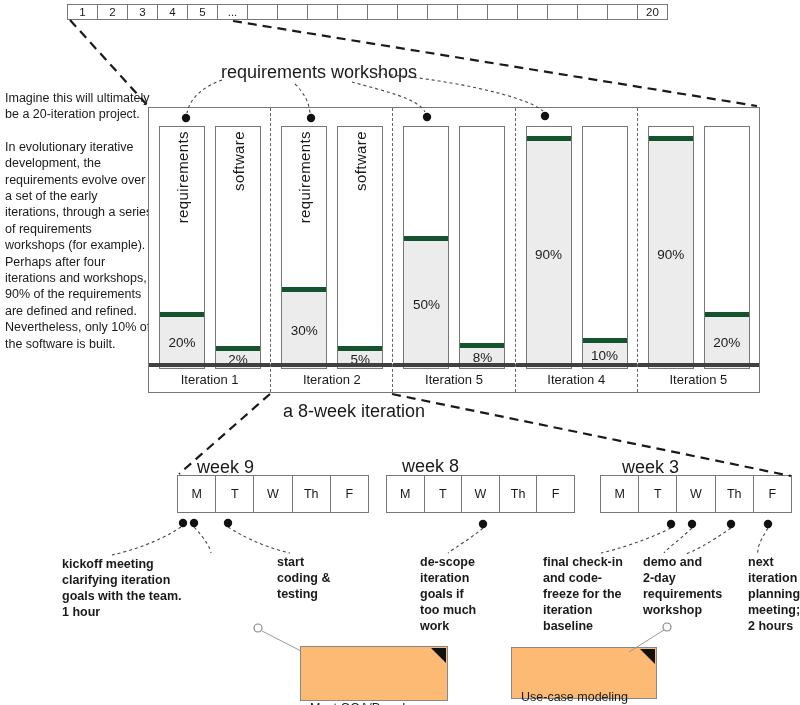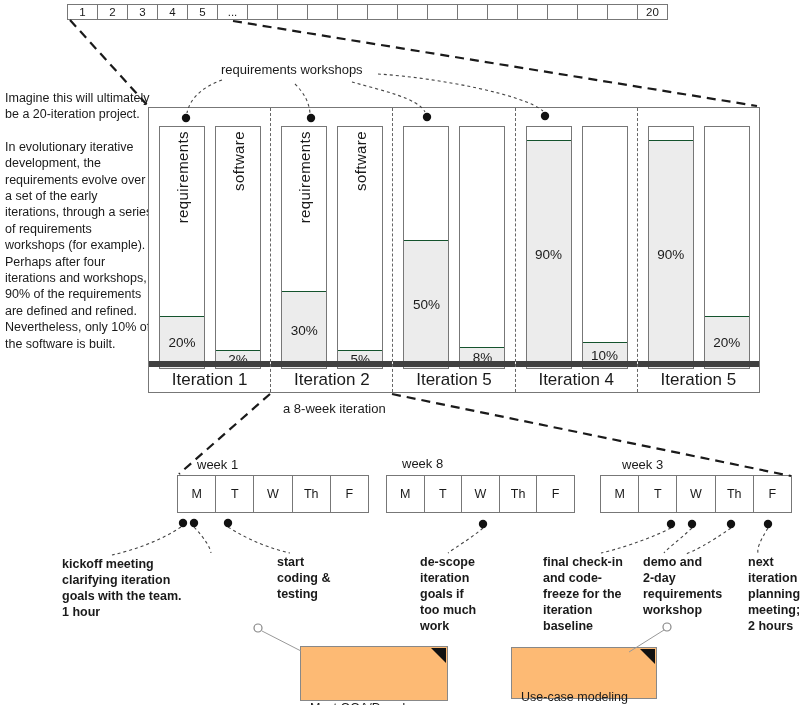--- a/index.html
+++ b/index.html
@@ -12,45 +12,45 @@
   .tcell {
     width:31px; height:16px; border:1px solid #777; margin-left:-1px;
     display:flex; align-items:center; justify-content:center;
     font-size:11.5px; background:#fff; box-sizing:border-box;
   }
   .tcell:first-child { margin-left:0; }
   
   .intro { position:absolute; left:5px; top:90px; width:150px; font-size:12.5px; line-height:16.4px; }
   .intro p { margin:0 0 16px 0; }
   
-  .flabel { position:absolute; font-size:13px; white-space:nowrap; }
+  .flabel { position:absolute; font-size:18px; white-space:nowrap; }
   
   .iterbox {
     position:absolute; left:148px; top:107px; width:612px; height:286px;
     border:1px solid #777; display:flex; background:#fff; box-sizing:border-box;
   }
   .itercol { flex:1; position:relative; border-right:1px dashed #666; }
   .itercol:last-child { border-right:none; }
   .iterlabel {
     position:absolute; left:0; right:0; bottom:0; height:25px;
-    border-top:6px solid #404040; display:flex; align-items:center; justify-content:center;
-    font-size:17px;
+    border-top:4px solid #404040; display:flex; align-items:center; justify-content:center;
+    font-size:13px;
     margin-top:7px;
   }
   .bar {
     position:absolute; top:18px; height:243px; width:46px;
     border:1px solid #777; background:#fff; box-sizing:border-box;
   }
   .bar.req { left:10px; }
   .bar.soft { left:66px; }
   .vwrap { position:absolute; top:4px; left:0; right:0; display:flex; justify-content:center; }
   .vlabel { writing-mode:vertical-rl; transform:rotate(180deg); font-size:15px; letter-spacing:0.4px; }
   .fill {
     position:absolute; bottom:0; left:0; right:0; background:#ececec;
-    border-top:1px solid #14532d; display:flex; align-items:center; justify-content:center;
+    border-top:5px solid #14532d; display:flex; align-items:center; justify-content:center;
   }
   .pct { font-size:13.5px; }
   
   .week { position:absolute; top:475px; height:38px; display:flex; }
   .week-1 { left:177px; width:192px; }
   .week-2 { left:386px; width:189px; }
   .week-3 { left:600px; width:192px; }
   .dcell {
     flex:1; border:1px solid #777; margin-left:-1px; background:#fff;
     display:flex; align-items:center; justify-content:center; font-size:12.5px;
@@ -194,21 +194,21 @@
             <span class="pct">20%</span>
           </div>
       </div>
       <div class="iterlabel">Iteration 5</div>
     </div>
 
   </div>
 
   <div class="flabel" style="left:283px; top:401px;">a 8-week iteration</div>
 
-  <div class="flabel" style="left:197px; top:457px;">week 1</div>
+  <div class="flabel" style="left:197px; top:457px;">week 9</div>
   <div class="flabel" style="left:402px; top:456px;">week 8</div>
   <div class="flabel" style="left:622px; top:457px;">week 3</div>
 
   <div class="week week-1">
     <span class="dcell">M</span>
     <span class="dcell">T</span>
     <span class="dcell">W</span>
     <span class="dcell">Th</span>
     <span class="dcell">F</span>
   </div>

